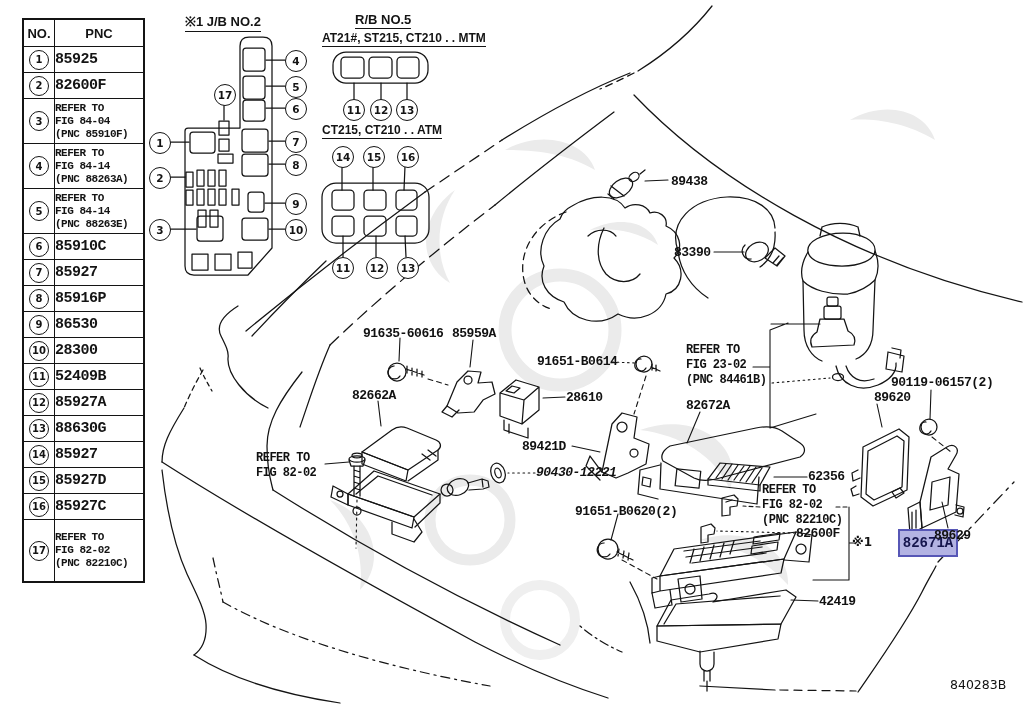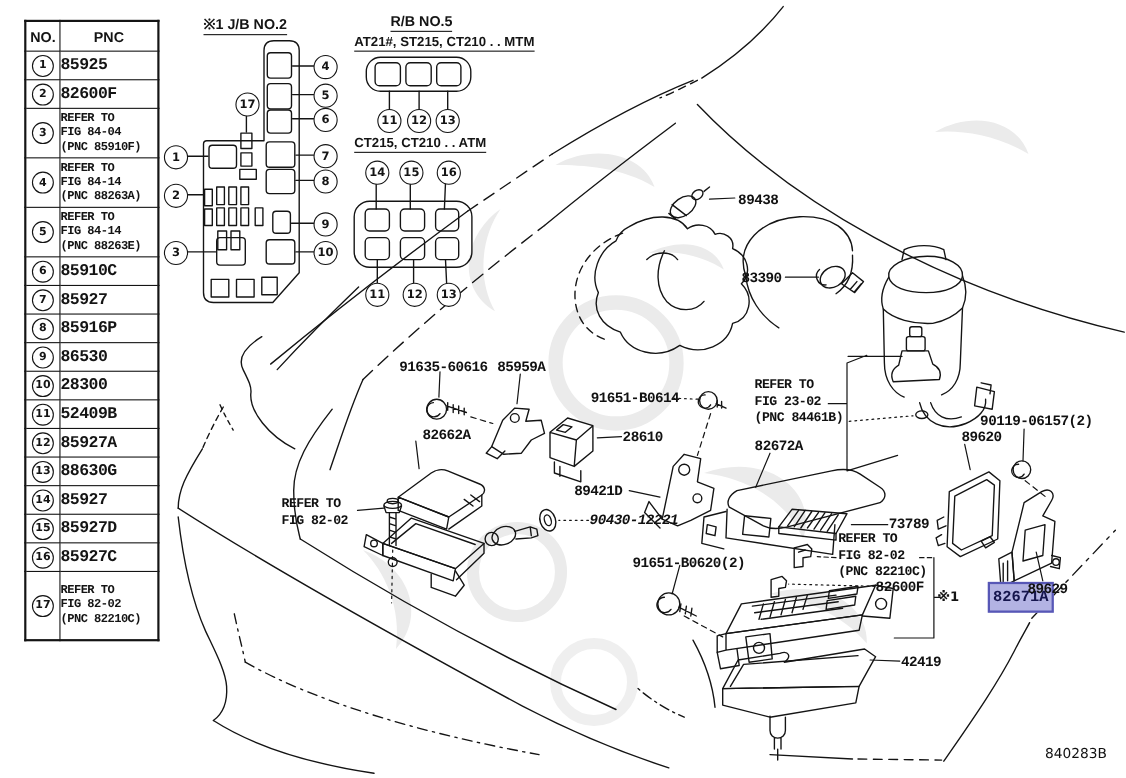--- a/index.html
+++ b/index.html
@@ -475,28 +475,28 @@
     <div class="callout" style="left: 397px; top: 146px;">16</div>
     <div class="callout" style="left: 332px; top: 257px;">11</div>
     <div class="callout" style="left: 366px; top: 257px;">12</div>
     <div class="callout" style="left: 397px; top: 257px;">13</div>
     <div class="plabel" style="left: 671px; top: 174px;">89438</div>
     <div class="plabel" style="left: 674px; top: 245px;">83390</div>
     <div class="plabel" style="left: 363px; top: 326px;">91635-60616</div>
     <div class="plabel" style="left: 452px; top: 326px;">85959A</div>
     <div class="plabel" style="left: 537px; top: 354px;">91651-B0614</div>
     <div class="plabel" style="left: 566px; top: 390px;">28610</div>
-    <div class="plabel" style="left: 352px; top: 388px; margin-left: 32px;">82662A</div>
+    <div class="plabel" style="left: 352px; top: 388px;">82662A</div>
     <div class="plabel" style="left: 522px; top: 439px;">89421D</div>
     <div class="plabel" style="left: 686px; top: 398px;">82672A</div>
     <div class="plabel" style="left: 891px; top: 375px;">90119-06157(2)</div>
     <div class="plabel" style="left: 856px; top: 390px; margin-left: 18px;">89620</div>
     <div class="plabel" style="left: 536px; top: 465px; font-style: italic;">90430-12221</div>
     <div class="plabel" style="left: 575px; top: 504px;">91651-B0620(2)</div>
-    <div class="plabel" style="left: 808px; top: 469px;">73789</div>
+    <div class="plabel" style="left: 808px; top: 469px;">62356</div>
     <div class="plabel" style="left: 796px; top: 526px;">82600F</div>
     <div class="plabel" style="left: 934px; top: 528px;">89629</div>
     <div class="plabel" style="left: 819px; top: 594px;">42419</div>
     <div class="note" style="left: 686px; top: 343px;">
       <div>REFER TO</div>
       <div>FIG 23-02</div>
       <div>(PNC 84461B)</div>
     </div>
     <div class="note" style="left: 256px; top: 451px;">
       <div>REFER TO</div>

